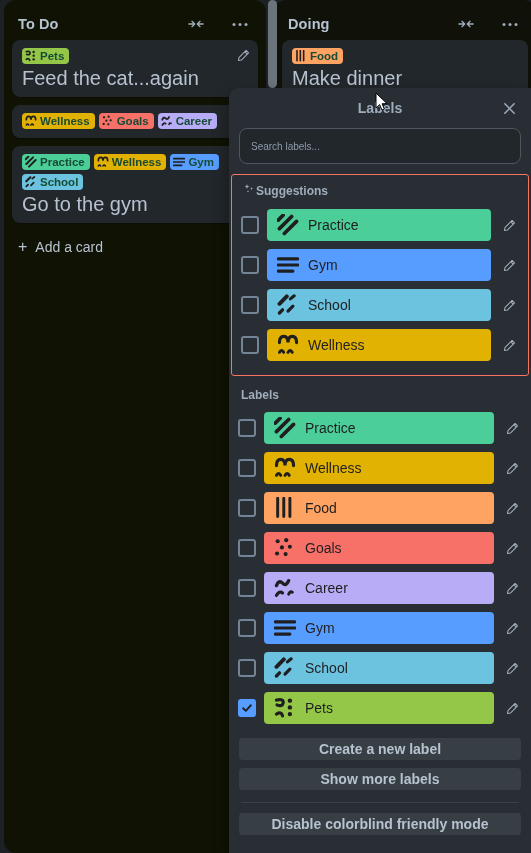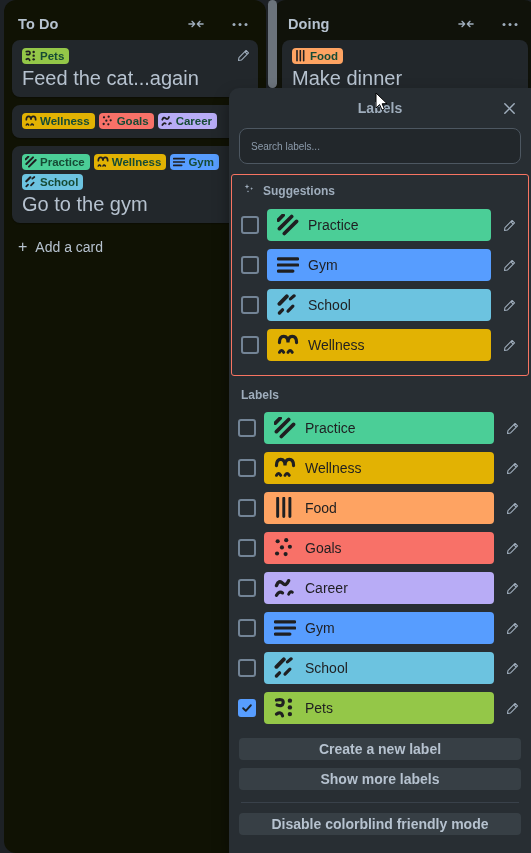--- a/index.html
+++ b/index.html
@@ -97,21 +97,21 @@
   }
   .search-input::placeholder { color: #8c9bab; }
 
   .suggestions-box {
     margin: 0 2px 0 2px;
     border: 1.5px solid #f87462;
     border-radius: 3px;
     padding: 8px 9px 10px 9px;
   }
   .section-head {
-    display: flex; align-items: center; gap: 7px;
+    display: flex; align-items: center; 
     color: #9fadbc; font-size: 12px; font-weight: bold;
     padding: 0 0 6px 2px;
   }
   .section-head.plain { padding: 12px 0 6px 12px; }
 
   .label-row {
     display: flex; align-items: center; gap: 8px;
     padding: 4px 0;
   }
   .cbx {

